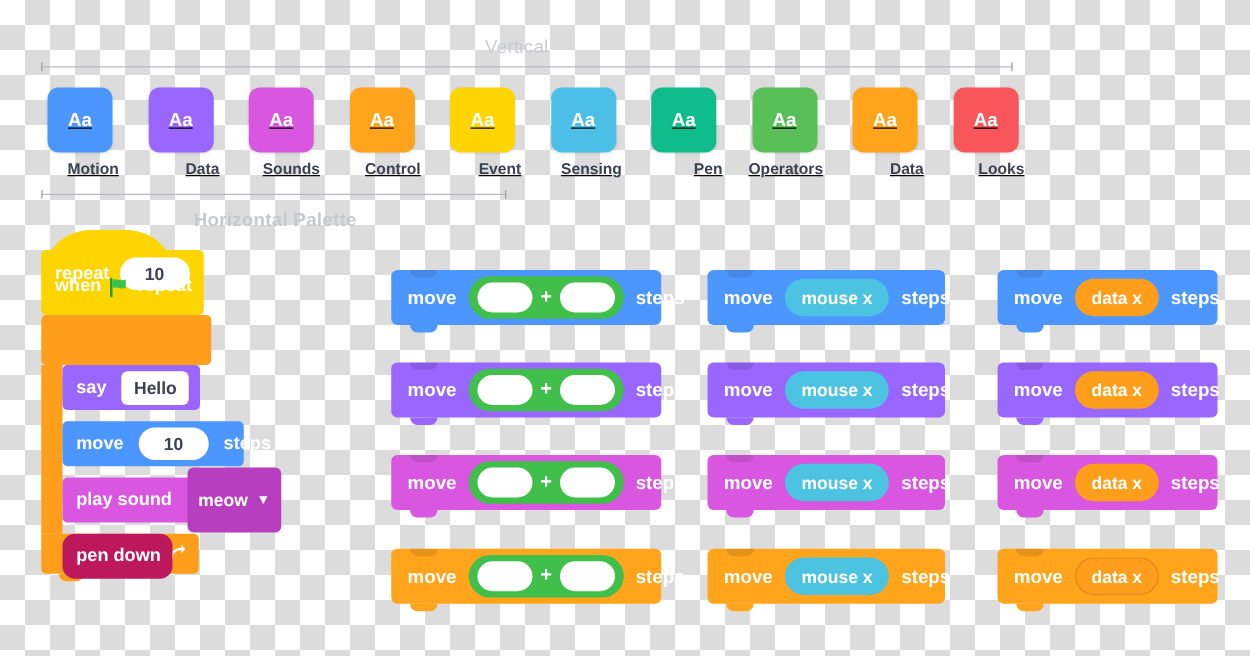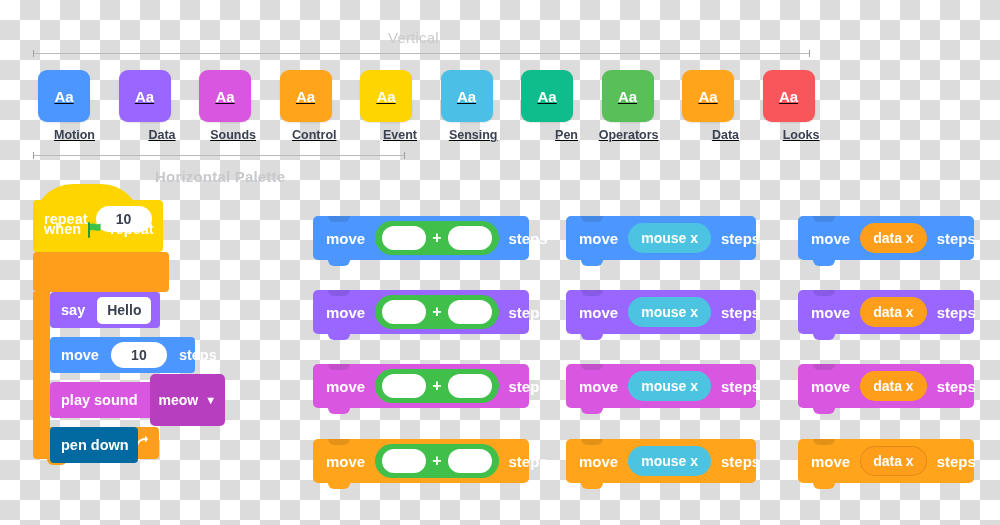--- a/index.html
+++ b/index.html
@@ -392,21 +392,21 @@
   </div>
 
   <div class="inner-block" id="inner-2" style="background: rgb(217, 87, 224); top: 182px; width: 155px;">
     <span>play sound</span>
     <span class="dropdown" id="sound-dropdown" style="background: rgb(184, 62, 192);">
       <span>meow</span>
       <span class="chev">▼</span>
     </span>
   </div>
 
-  <div class="inner-block" id="inner-3" style="background: #0369a1; top: 227px; width: 88px;">
+  <div class="inner-block" id="inner-3" style="background: #be185d; top: 227px; width: 88px; border-radius: 10px;">
     <span>pen down</span>
   </div>
 </div>
 
 <div id="block-grid">
     <div class="grid-block" style="background: rgb(76, 151, 255); left: 313px; top: 216px; width: 216px;">
       <div class="notch"></div>
       <div class="nub-bot" style="background: rgb(76, 151, 255);"></div>
       <span class="label">move</span>
       <span class="operator" style="background: rgb(64, 191, 74);">

